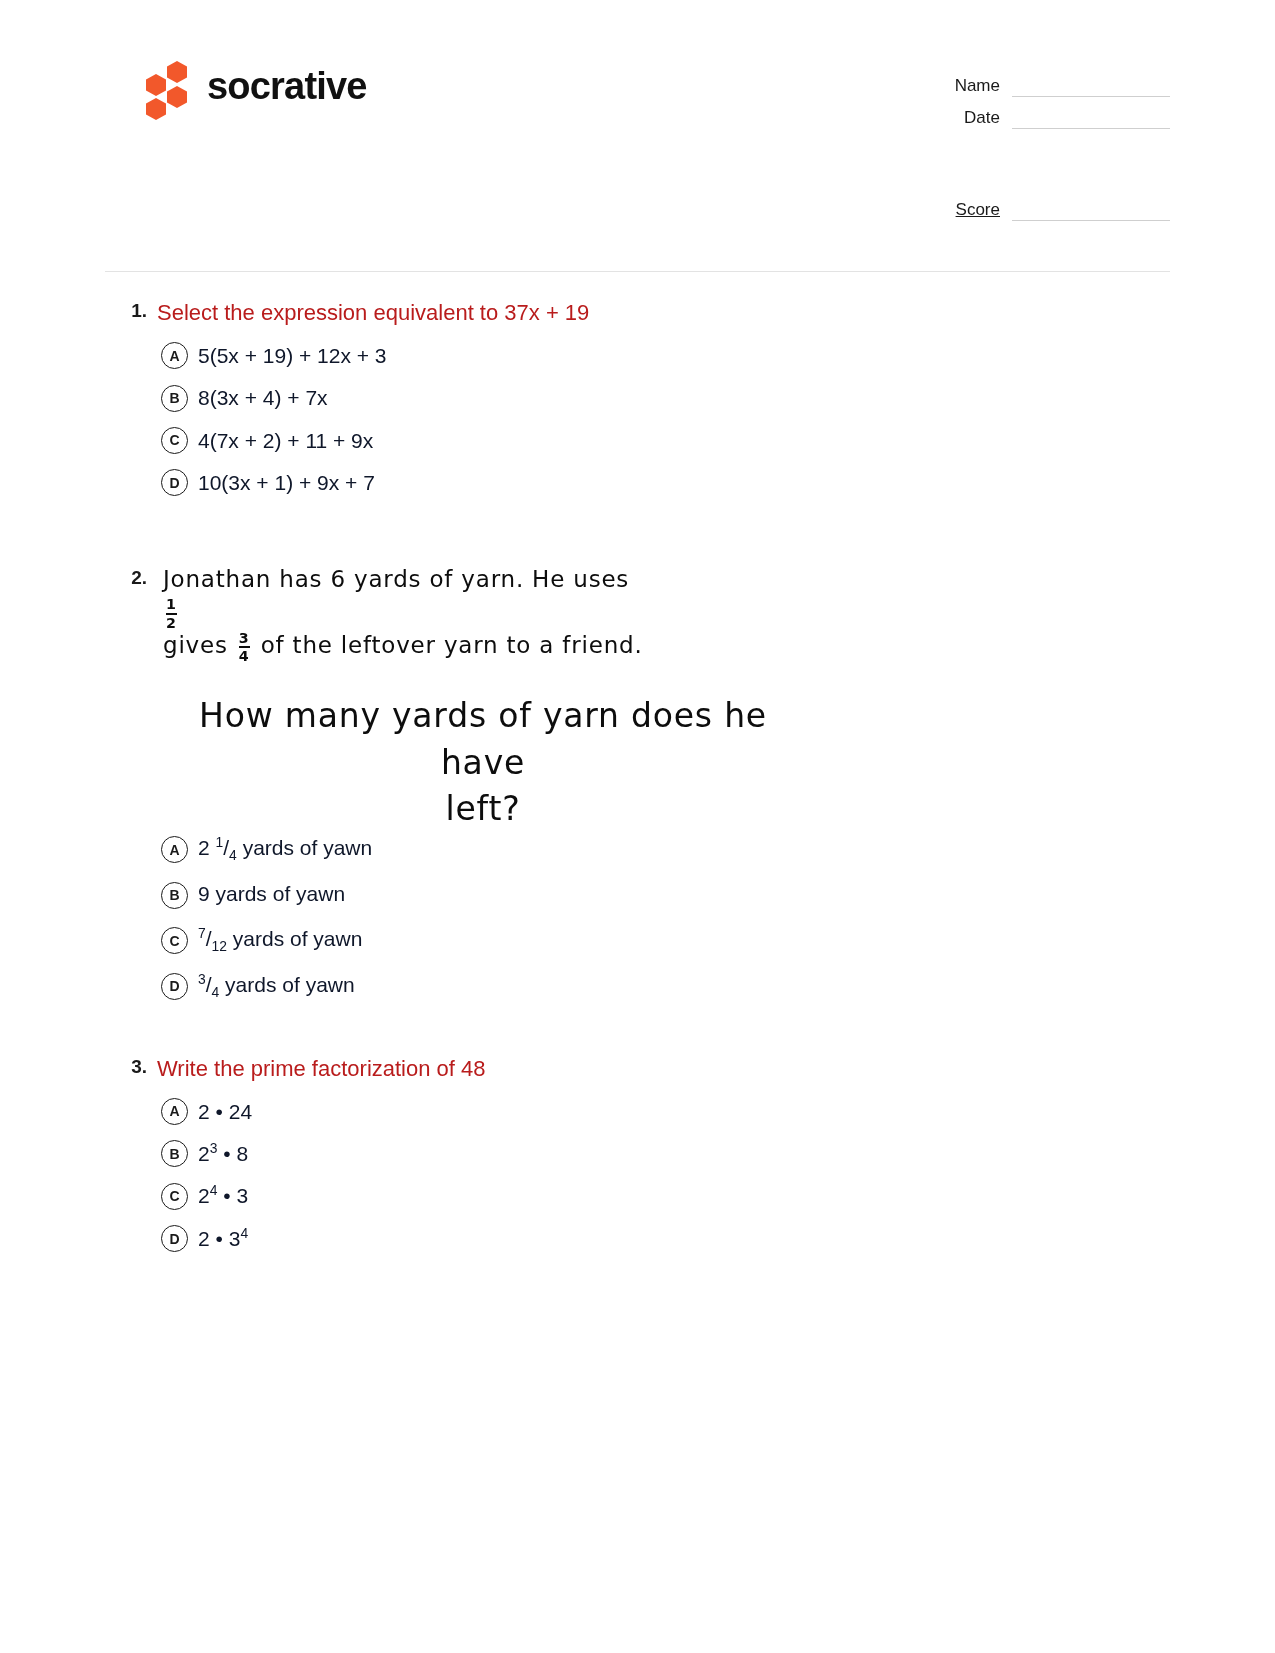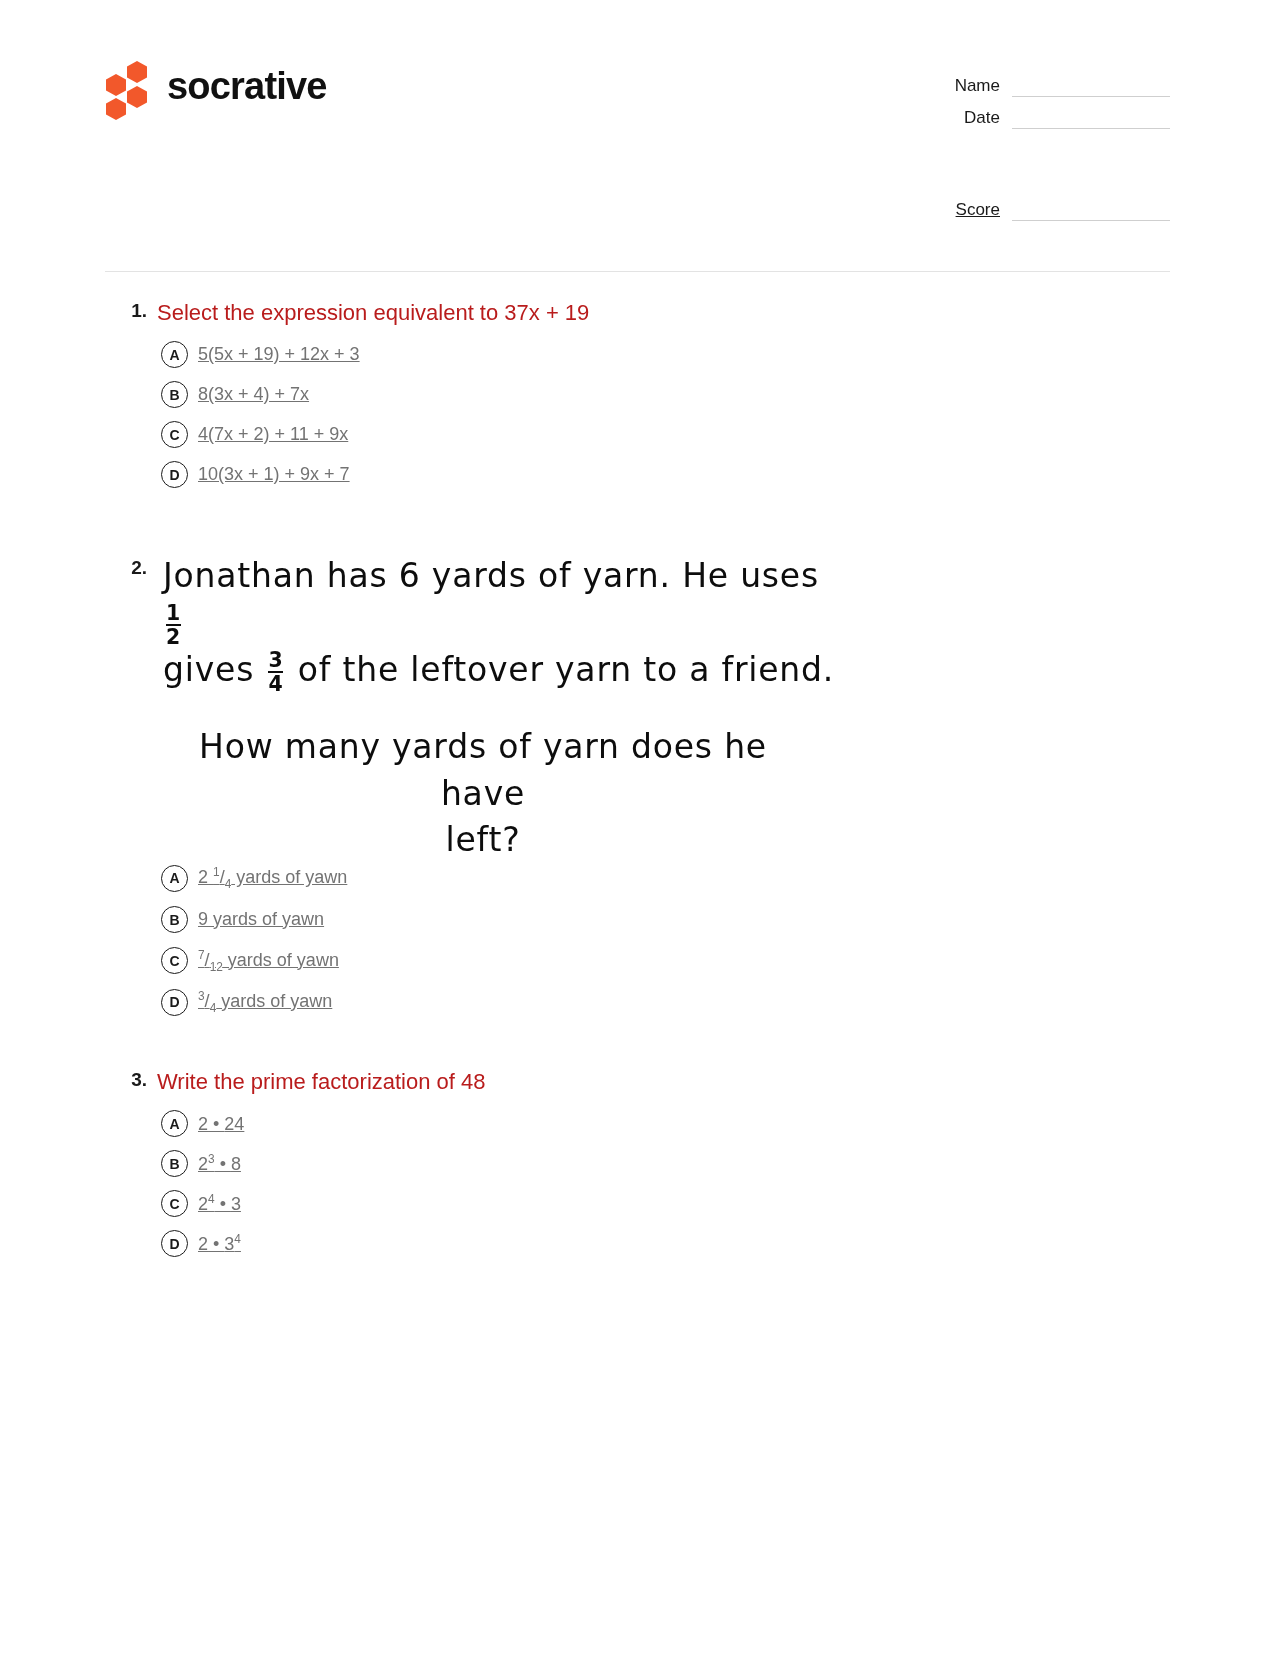--- a/index.html
+++ b/index.html
@@ -22,20 +22,21 @@
     padding: 0;
     position: relative;
   }
 
   
   .header {
     display: flex;
     align-items: flex-start;
     justify-content: space-between;
     padding: 55px 105px 0 105px;
+    margin-left: 40px;
   }
   .brand-block { width: 640px; }
   .logo-row {
     display: flex;
     align-items: center;
     gap: 16px;
     height: 62px;
   }
   .logo-mark {
     width: 46px;
@@ -146,42 +147,41 @@
     display: flex;
     align-items: center;
     justify-content: center;
     font-size: 14px;
     font-weight: 700;
     margin-left: 56px;
     flex: none;
     line-height: 1;
   }
   .opt-text {
-    font-size: 18px;
+    font-size: 21px;
     line-height: 1.4;
-    color: #737373;
-    text-decoration: underline;
+    color: #0f172a;
   }
   .opt-text sup { font-size: 0.66em; vertical-align: super; }
   .opt-text sub { font-size: 0.66em; vertical-align: sub; }
 
   
   .q-image-wrap {
     display: flex;
     align-items: flex-start;
     gap: 10px;
   }
   .q-image {
     width: 640px;
     margin-left: 6px;
     font-family: "DejaVu Sans", sans-serif;
     color: #0d0d0d;
   }
   .qi-line {
-    font-size: 33px;
+    font-size: 23px;
     line-height: 1.42;
     letter-spacing: 0.8px;
     white-space: nowrap;
   }
   .qi-body { margin-bottom: 0; }
   .qi-question {
     text-align: center;
     font-size: 33px;
     line-height: 1.42;
     letter-spacing: 0.8px;

